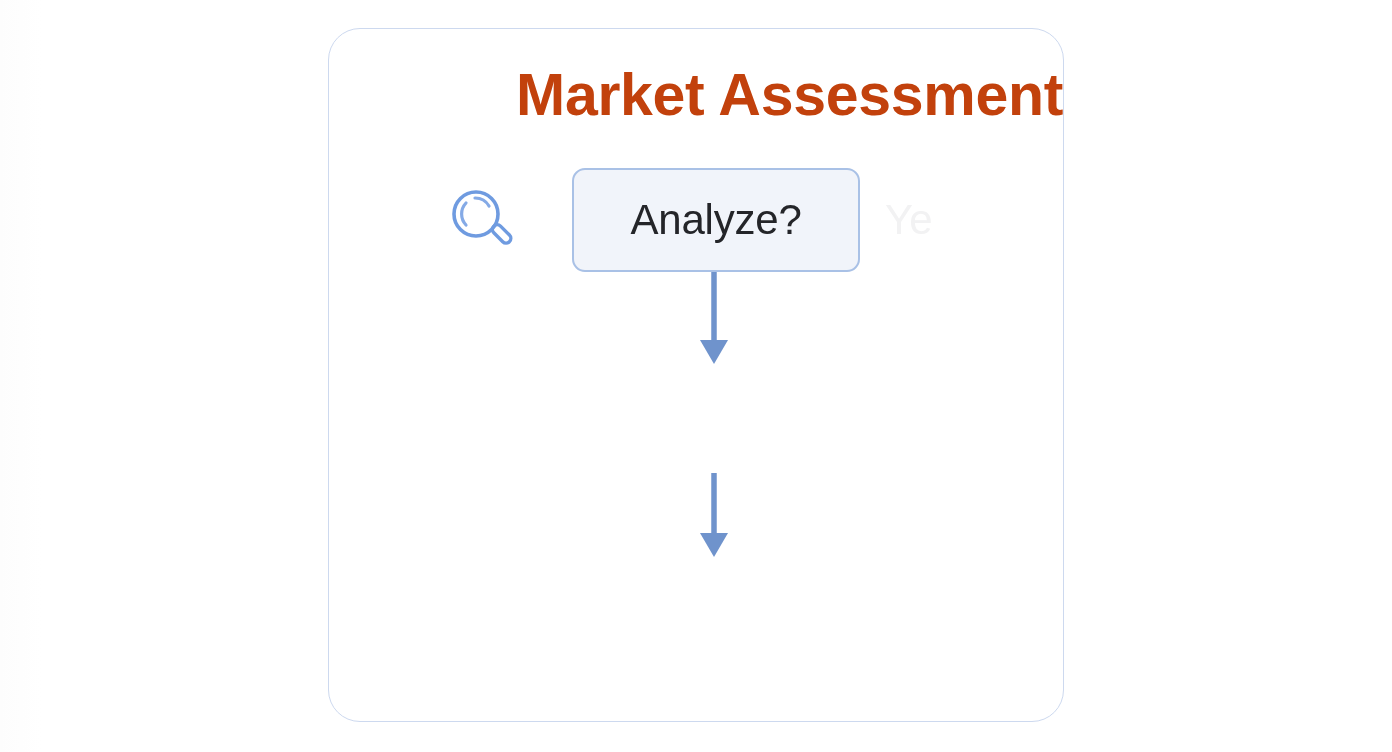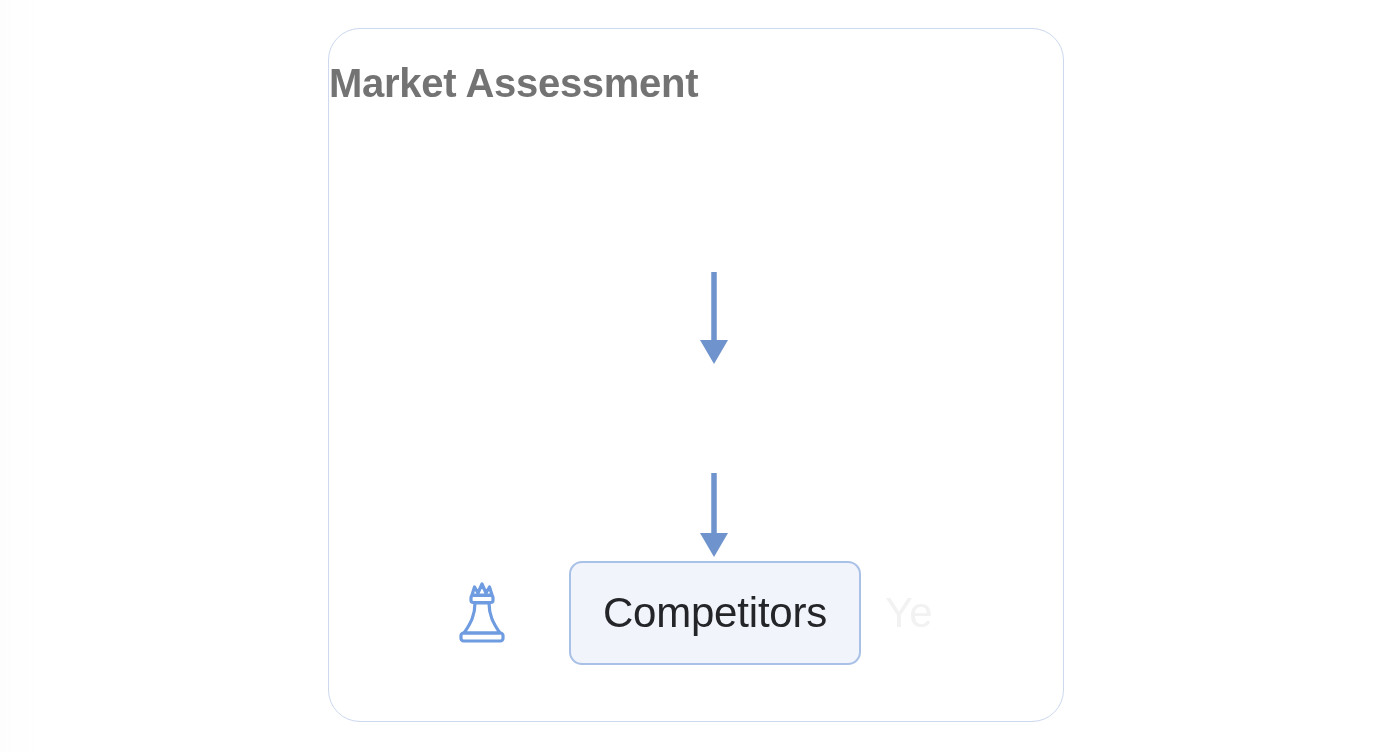--- a/index.html
+++ b/index.html
@@ -33,24 +33,24 @@
     border: 1.6px solid #cdd9ef;
     border-radius: 32px;
     background: #ffffff;
   }
 
   #diagram-title {
     position: absolute;
     left: 0;
     right: 0;
     top: 32px;
-    text-align: left;
-    font-size: 40px;
+    text-align: right;
+    font-size: 59px;
     font-weight: 700;
-    color: #737373;
+    color: #c2410c;
     letter-spacing: -0.3px;
     white-space: nowrap;
   }
 
   
   .flow-row {
     position: absolute;
     left: 0;
     width: 736px;
     height: 104px;
@@ -121,48 +121,48 @@
 </style>
 </head>
 <body>
 
 <div id="canvas">
 
   <div id="diagram-card">
 
     <div id="diagram-title">Market Assessment</div>
 
+    <div class="flow-row" id="row-analyze">
+
+      <span class="row-icon">
+        <svg viewBox="0 0 76 76" fill="none" xmlns="http://www.w3.org/2000/svg">
+          <circle cx="32" cy="32" r="22" stroke="#6f9be0" stroke-width="3.6"></circle>
+          <path d="M22 43 A16 16 0 0 1 22 21" stroke="#85aae6" stroke-width="3.2" stroke-linecap="round" fill="none"></path>
+          <path d="M31 16 A16 16 0 0 1 45 24" stroke="#85aae6" stroke-width="3.2" stroke-linecap="round" fill="none"></path>
+          <rect x="46.5" y="47.5" width="9.5" height="22" rx="4.7" transform="rotate(-45 46.5 47.5)" stroke="#6f9be0" stroke-width="3.4" fill="none"></rect>
+        </svg>
+      </span>
+
+      <div class="node-box" id="node-analyze">
+        <span class="node-label">Analyze?</span>
+      </div>
+
+      <span class="edge-label">Ye</span>
+    </div>
 
     <div class="connector" id="connector-1">
       <svg width="736" height="97" viewBox="0 0 736 97" xmlns="http://www.w3.org/2000/svg">
         <path d="M385 0 L385 72" stroke="#6f93cc" stroke-width="5.5" fill="none"></path>
         <path d="M371 68 L385 92 L399 68 Z" fill="#6f93cc"></path>
       </svg>
     </div>
 
 
     <div class="connector" id="connector-2">
       <svg width="736" height="88" viewBox="0 0 736 88" xmlns="http://www.w3.org/2000/svg">
         <path d="M385 0 L385 64" stroke="#6f93cc" stroke-width="5.5" fill="none"></path>
         <path d="M371 60 L385 84 L399 60 Z" fill="#6f93cc"></path>
       </svg>
     </div>
 
-    <div class="flow-row" id="row-competitors">
-
-      <span class="row-icon">
-        <svg viewBox="0 0 76 76" fill="none" xmlns="http://www.w3.org/2000/svg">
-          <path d="M28 20 L30.5 12 L34 18 L38 9 L42 18 L45.5 12 L48 20 Z" stroke="#6f9be0" stroke-width="3.2" stroke-linejoin="round" fill="none"></path>
-          <rect x="27" y="20.5" width="22" height="7" rx="2.2" stroke="#6f9be0" stroke-width="3.2" fill="none"></rect>
-          <path d="M31 28 C31 40 27 48 20 58 L56 58 C49 48 45 40 45 28 Z" stroke="#6f9be0" stroke-width="3.2" stroke-linejoin="round" fill="none"></path>
-          <rect x="17" y="58" width="42" height="8" rx="2.6" stroke="#6f9be0" stroke-width="3.2" fill="none"></rect>
-        </svg>
-      </span>
-
-      <div class="node-box" id="node-competitors">
-        <span class="node-label">Competitors</span>
-      </div>
-
-      <span class="edge-label">Ye</span>
-    </div>
 
   </div>
 </div>
 
 </body></html>

